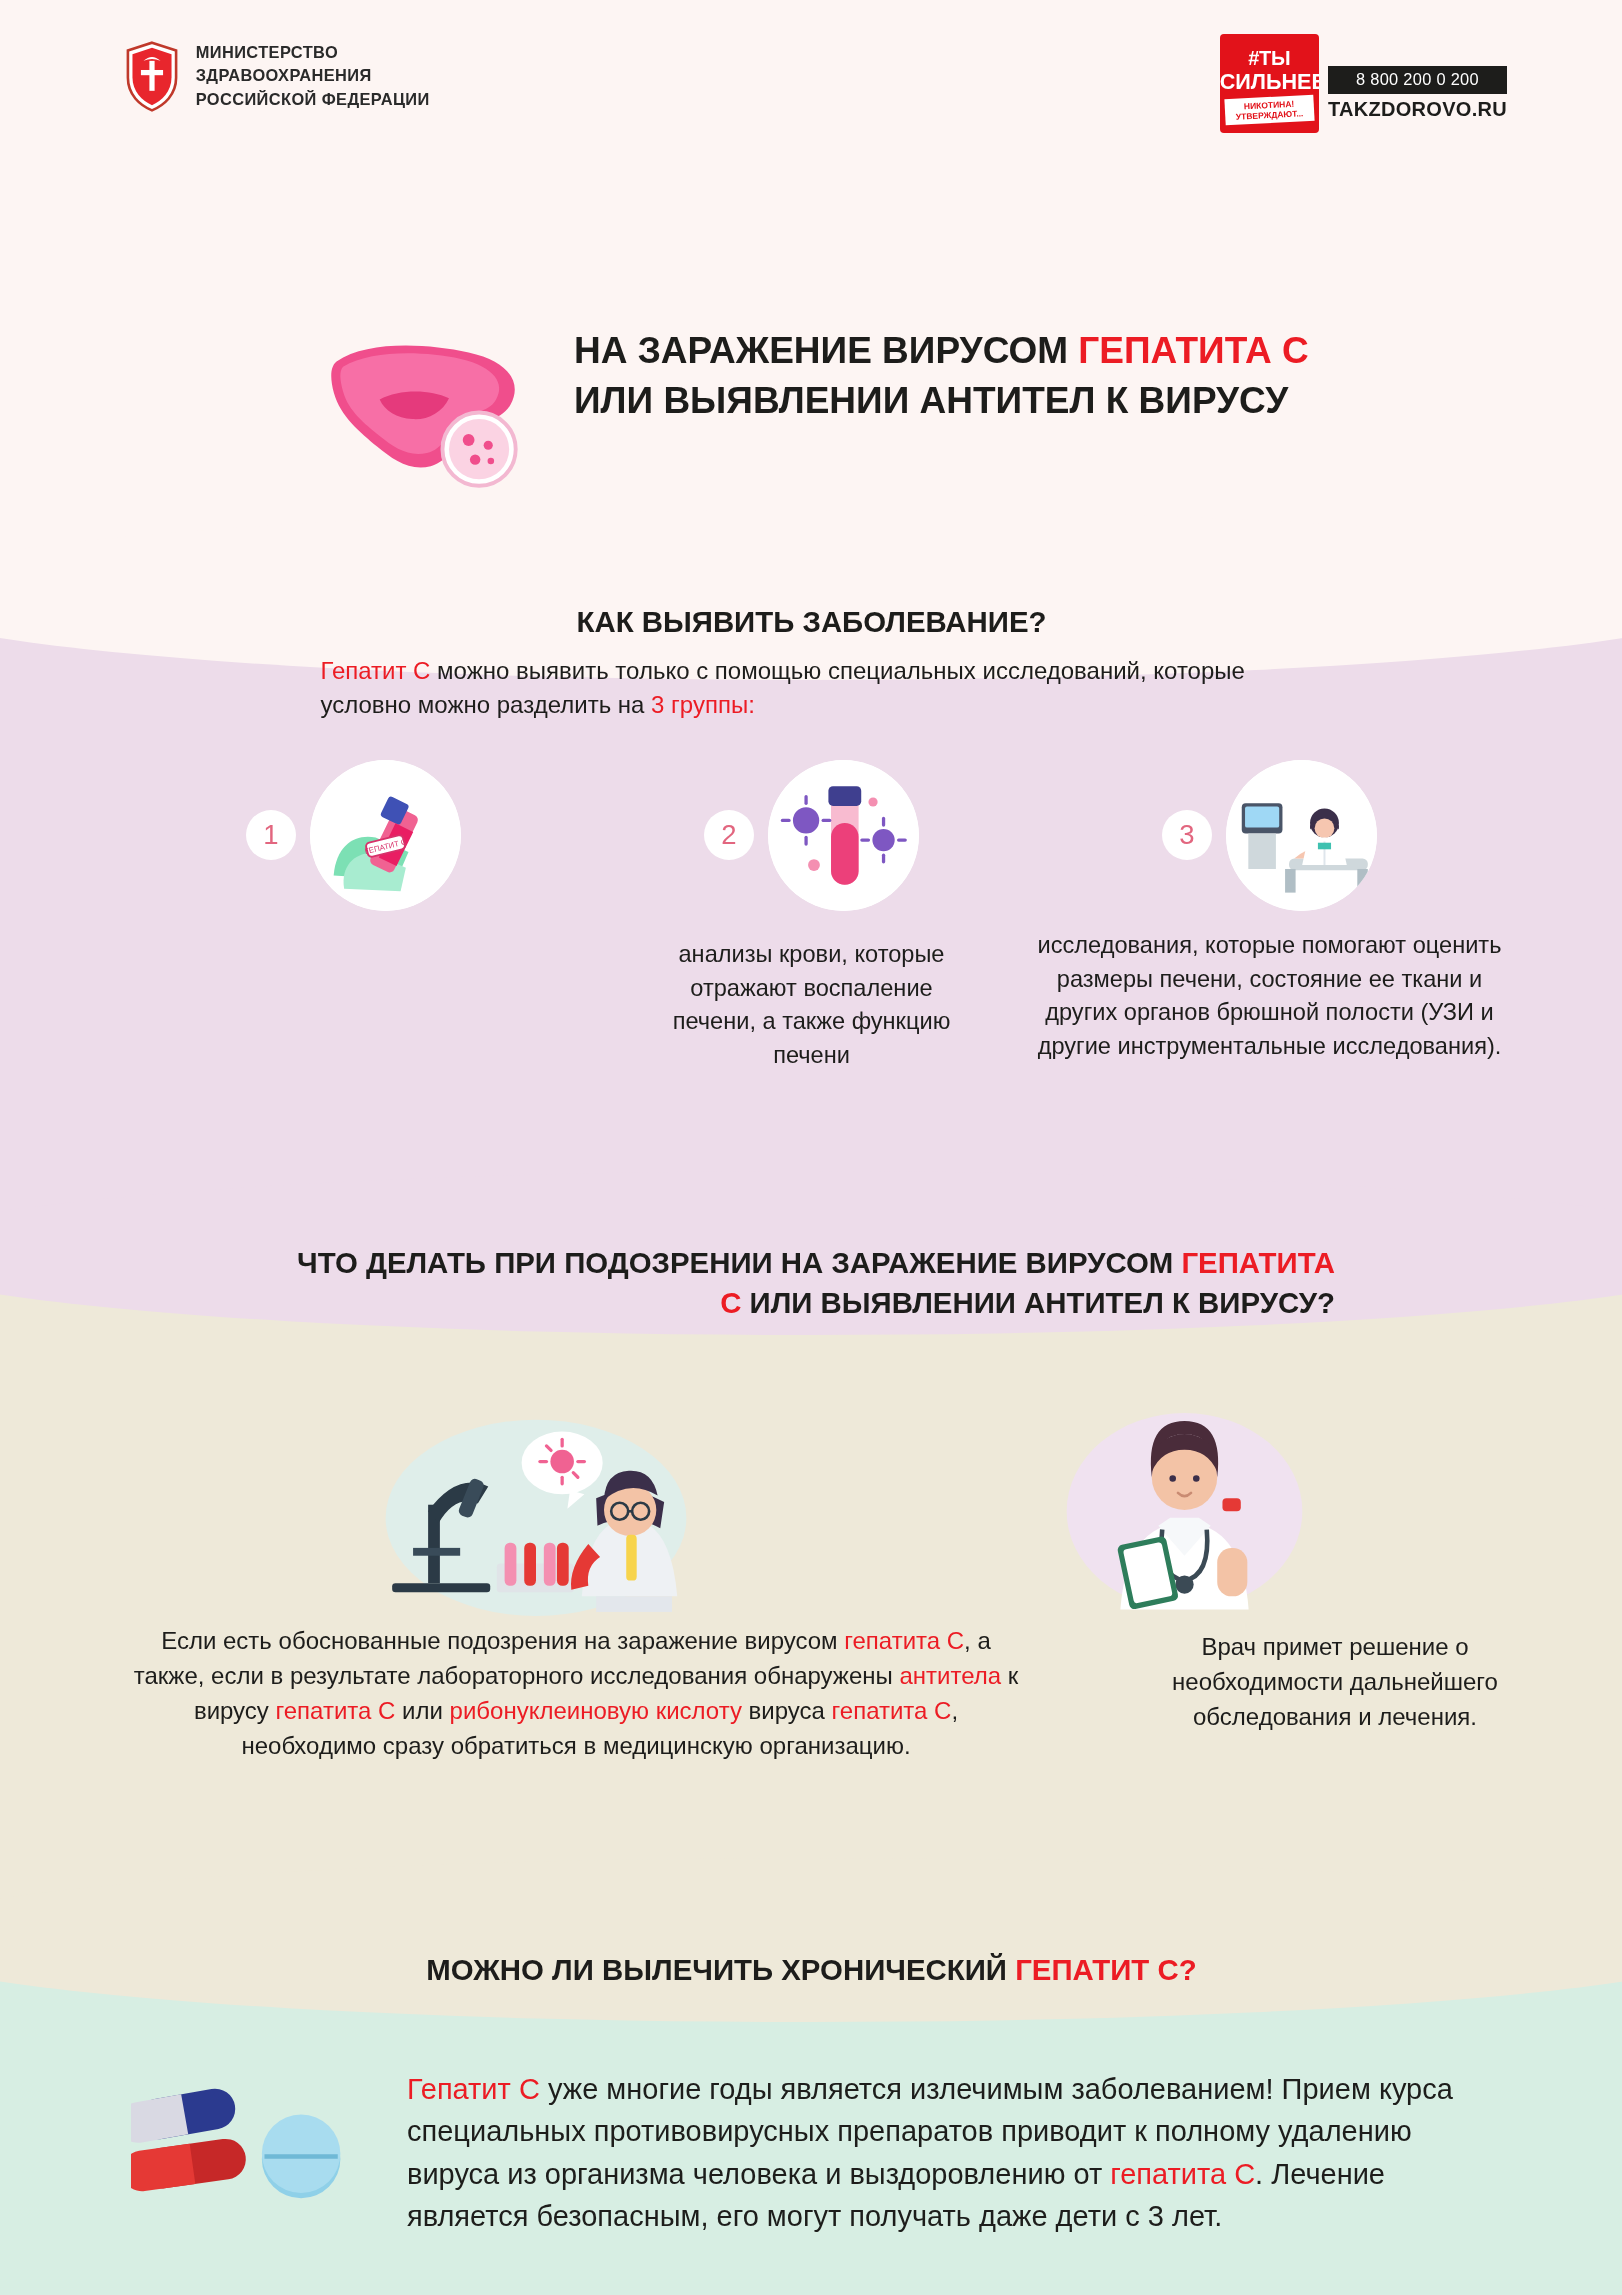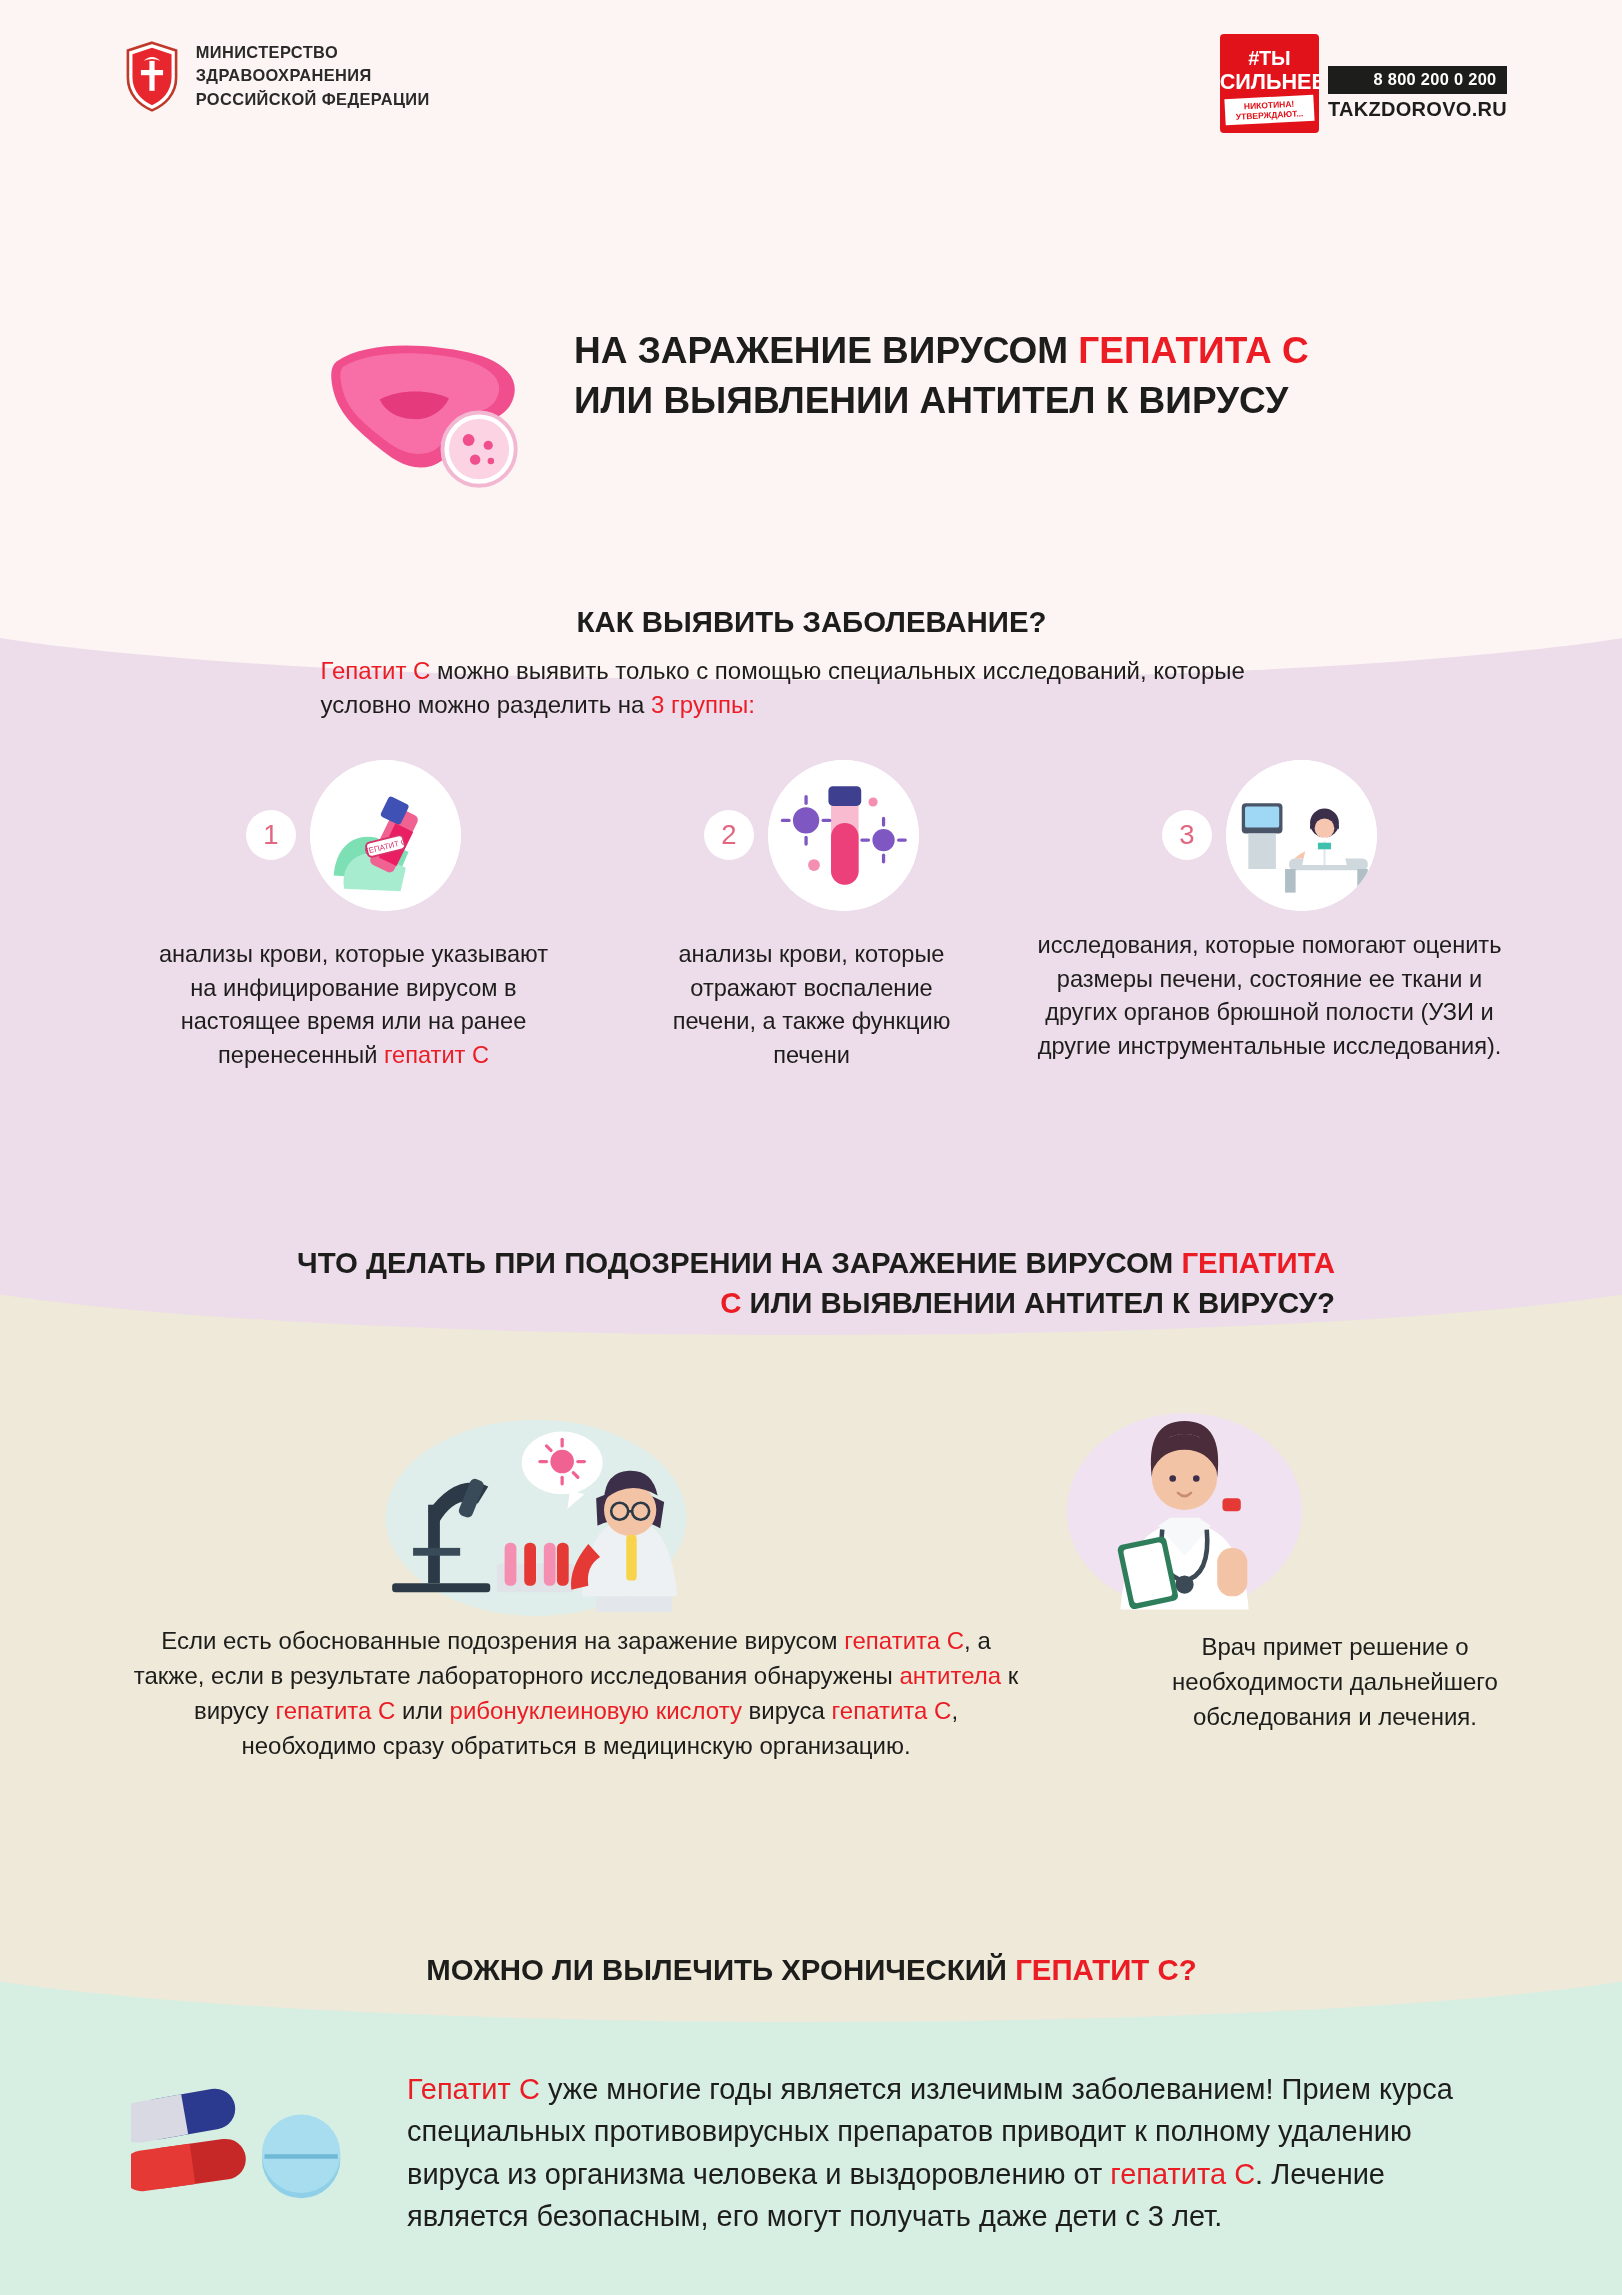--- a/index.html
+++ b/index.html
@@ -122,24 +122,24 @@
     display: flex;
     flex-direction: column;
     justify-content: center;
     gap: 3.9px;
     padding-top: 19.6px;
   }
   .contact-phone {
     background: #1d1d1b;
     color: #fff;
     font-size: 16.4px;
-    font-weight: bold;
+    font-weight: normal;
     letter-spacing: 0.3px;
     padding: 4.6px 10.5px;
-    text-align: right;
+    text-align: center;
   }
   .contact-site {
     color: #1d1d1b;
     font-size: 20px;
     font-weight: bold;
     letter-spacing: 0.3px;
     text-align: center;
   }
 
   
@@ -425,23 +425,20 @@
             <circle cx="115" cy="115" r="115" fill="#ffffff"></circle>
             <path d="M36 176 C40 128 70 112 100 118 L150 140 L132 182 Z" fill="#7ce0b4"></path>
             <path d="M52 196 C46 160 70 140 96 142 L146 164 L138 200 Z" fill="#a8ecd0"></path>
             <rect x="108" y="74" width="40" height="96" rx="8" transform="rotate(26 128 122)" fill="#f06292"></rect>
             <rect x="112" y="60" width="34" height="34" rx="5" transform="rotate(26 129 77)" fill="#3f51b5"></rect>
             <rect x="116" y="100" width="30" height="58" transform="rotate(26 131 129)" fill="#e91e63"></rect>
             <rect x="86" y="120" width="58" height="22" rx="6" transform="rotate(-14 115 131)" fill="#ffffff" stroke="#d8306a" stroke-width="3"></rect>
             <text x="115" y="136" font-size="12" fill="#d8306a" text-anchor="middle" transform="rotate(-14 115 131)" font-family="Liberation Sans, sans-serif">ГЕПАТИТ C</text>
           </svg>
         </div>
-      </div>
-      <div class="card-text">
-        <span>анализы крови, которые указывают на инфицирование вирусом в настоящее время или на ранее перенесенный </span><span class="red">гепатит С</span>
       </div>
     </div>
 
     <div class="card card-2">
       <div class="badge-row">
         <div class="num-badge">2</div>
         <div class="circle-ill">
           <svg viewBox="0 0 230 230" width="151" height="151">
             <circle cx="115" cy="115" r="115" fill="#ffffff"></circle>
             <rect x="96" y="50" width="42" height="140" rx="21" fill="#f8bbd0"></rect>

